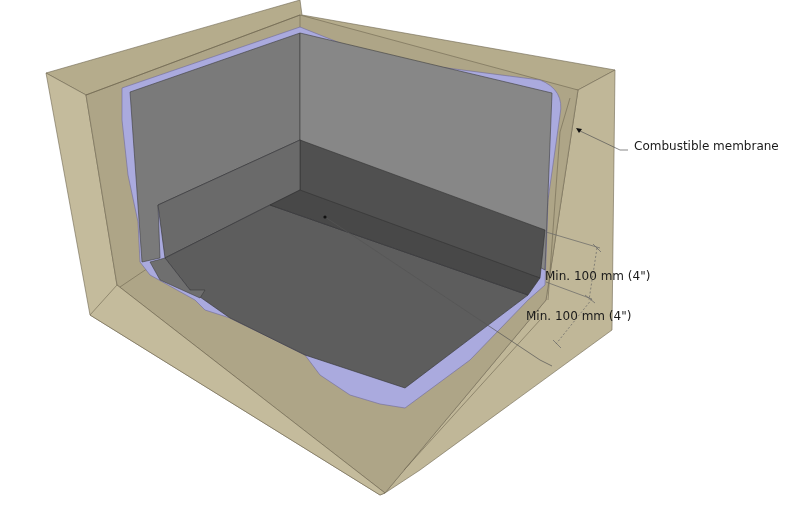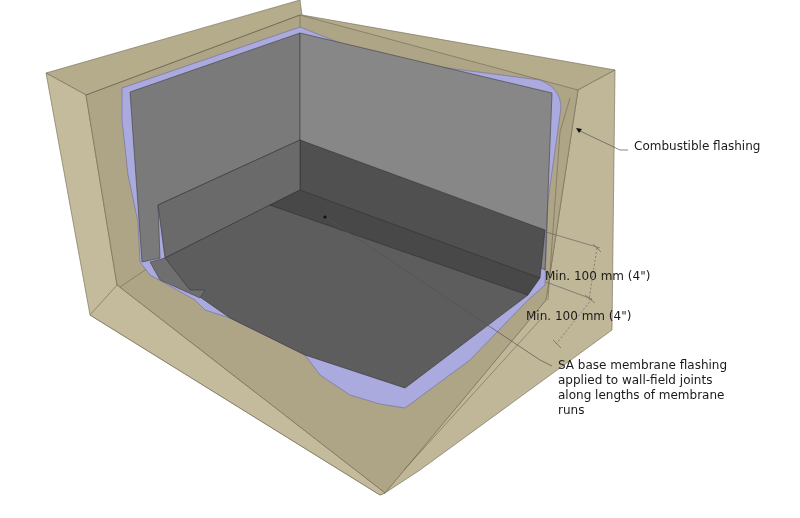--- a/index.html
+++ b/index.html
@@ -63,17 +63,16 @@
       <line x1="546" y1="232" x2="600" y2="248"></line>
       <line x1="546" y1="282" x2="592" y2="299"></line>
       <line x1="597" y1="248" x2="589" y2="300" stroke-dasharray="2,2"></line>
       <line x1="592" y1="299" x2="556" y2="344" stroke-dasharray="2,2"></line>
       <line x1="593" y1="244" x2="601" y2="252"></line>
       <line x1="585" y1="295" x2="595" y2="303"></line>
       <line x1="553" y1="340" x2="561" y2="348"></line>
     </g>
   </svg>
 
-  <div class="label" style="left:634px; top:139px;">Combustible flashing</div>
+  <div class="label" style="left:634px; top:139px;">Combustible membrane</div>
   <div class="label" style="left:545px; top:269px;">Min. 100 mm (4")</div>
   <div class="label" style="left:526px; top:309px;">Min. 100 mm (4")</div>
-  <div class="label multi" style="left:558px; top:358px; width:175px;">SA base membrane flashing applied to wall-field joints along lengths of membrane runs</div>
 </div>
 
 </body></html>

